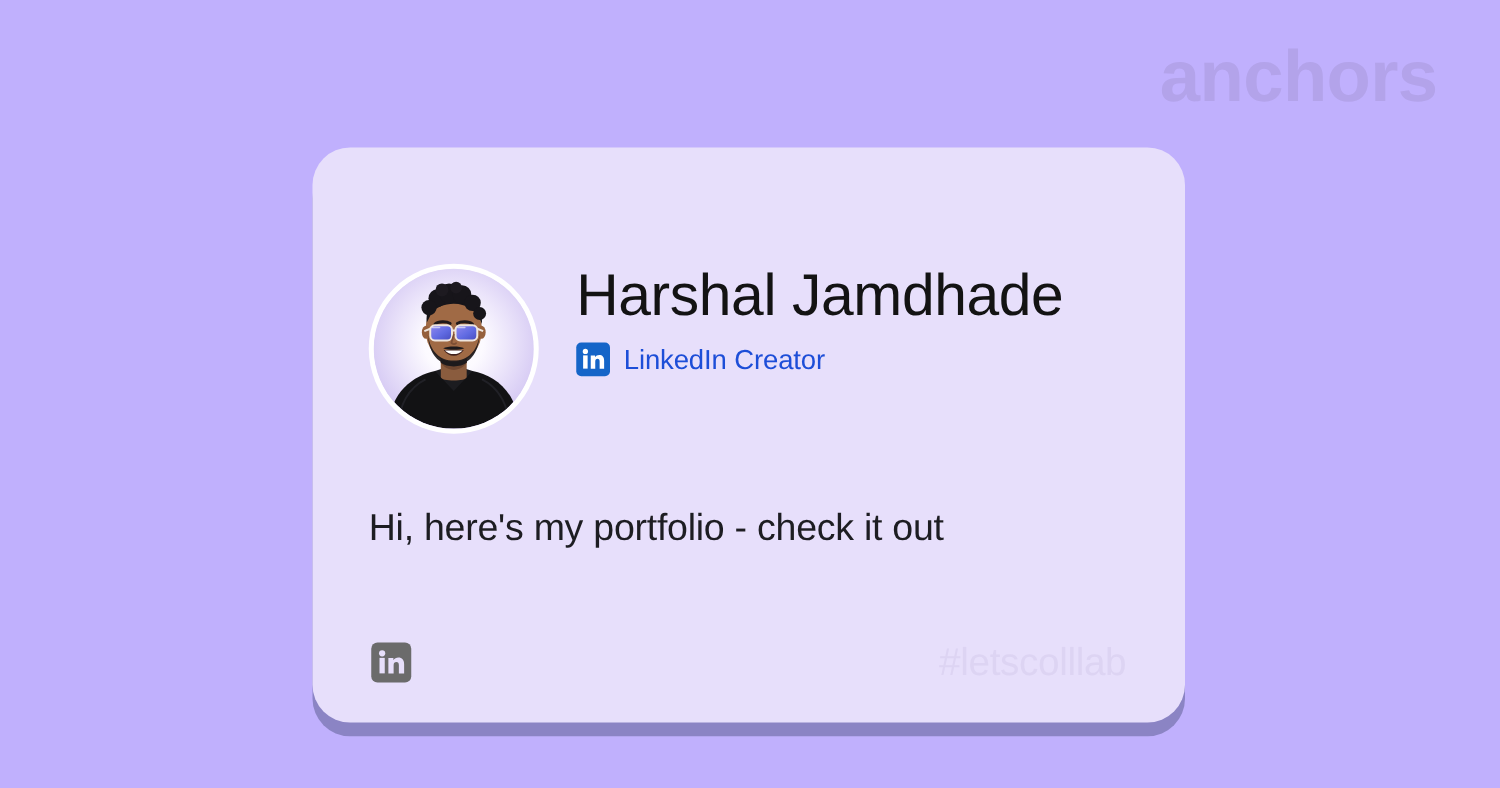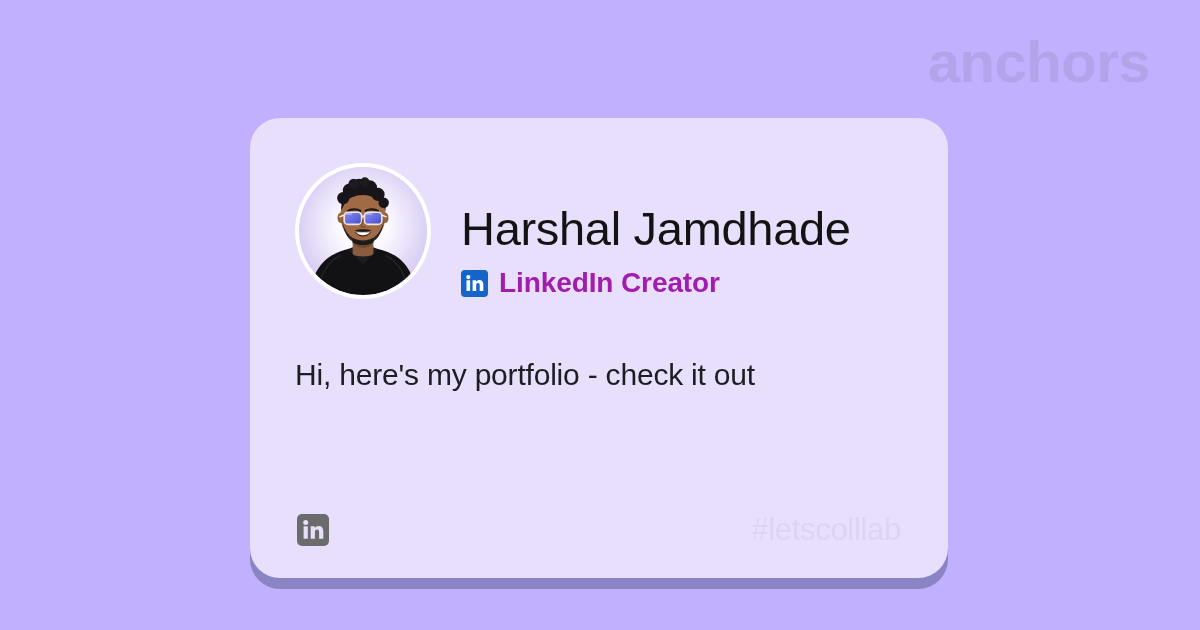--- a/index.html
+++ b/index.html
@@ -49,22 +49,23 @@
     left:0; top:0;
     width:698px; height:460px;
     background:#e7dffb;
     border-radius:30px;
     overflow:hidden;
   }
 
   
   .card-header {
     display:flex;
-    align-items:flex-end;
+    align-items:flex-start;
     padding:45px 0 0 45px;
+    margin-top:48px;
   }
 
   .avatar {
     position:relative;
     width:136px; height:136px;
     border-radius:50%;
     background:#ffffff;
     flex:0 0 auto;
     padding:4px;
   }
@@ -104,23 +105,23 @@
   .li-badge {
     width:27px; height:27px;
     border-radius:4px;
     background:#1565c8;
     flex:0 0 auto;
     position:relative;
   }
 
   .creator-label {
     margin-left:11px;
-    font-size:28px;
-    font-weight:700;
-    color:#a21caf;
+    font-size:22px;
+    font-weight:400;
+    color:#1d4ed8;
     letter-spacing:-0.1px;
     white-space:nowrap;
   }
 
   
   .message {
     padding:56px 25px 0 45px;
     font-size:30px;
     font-weight:400;
     color:#1d1d22;

